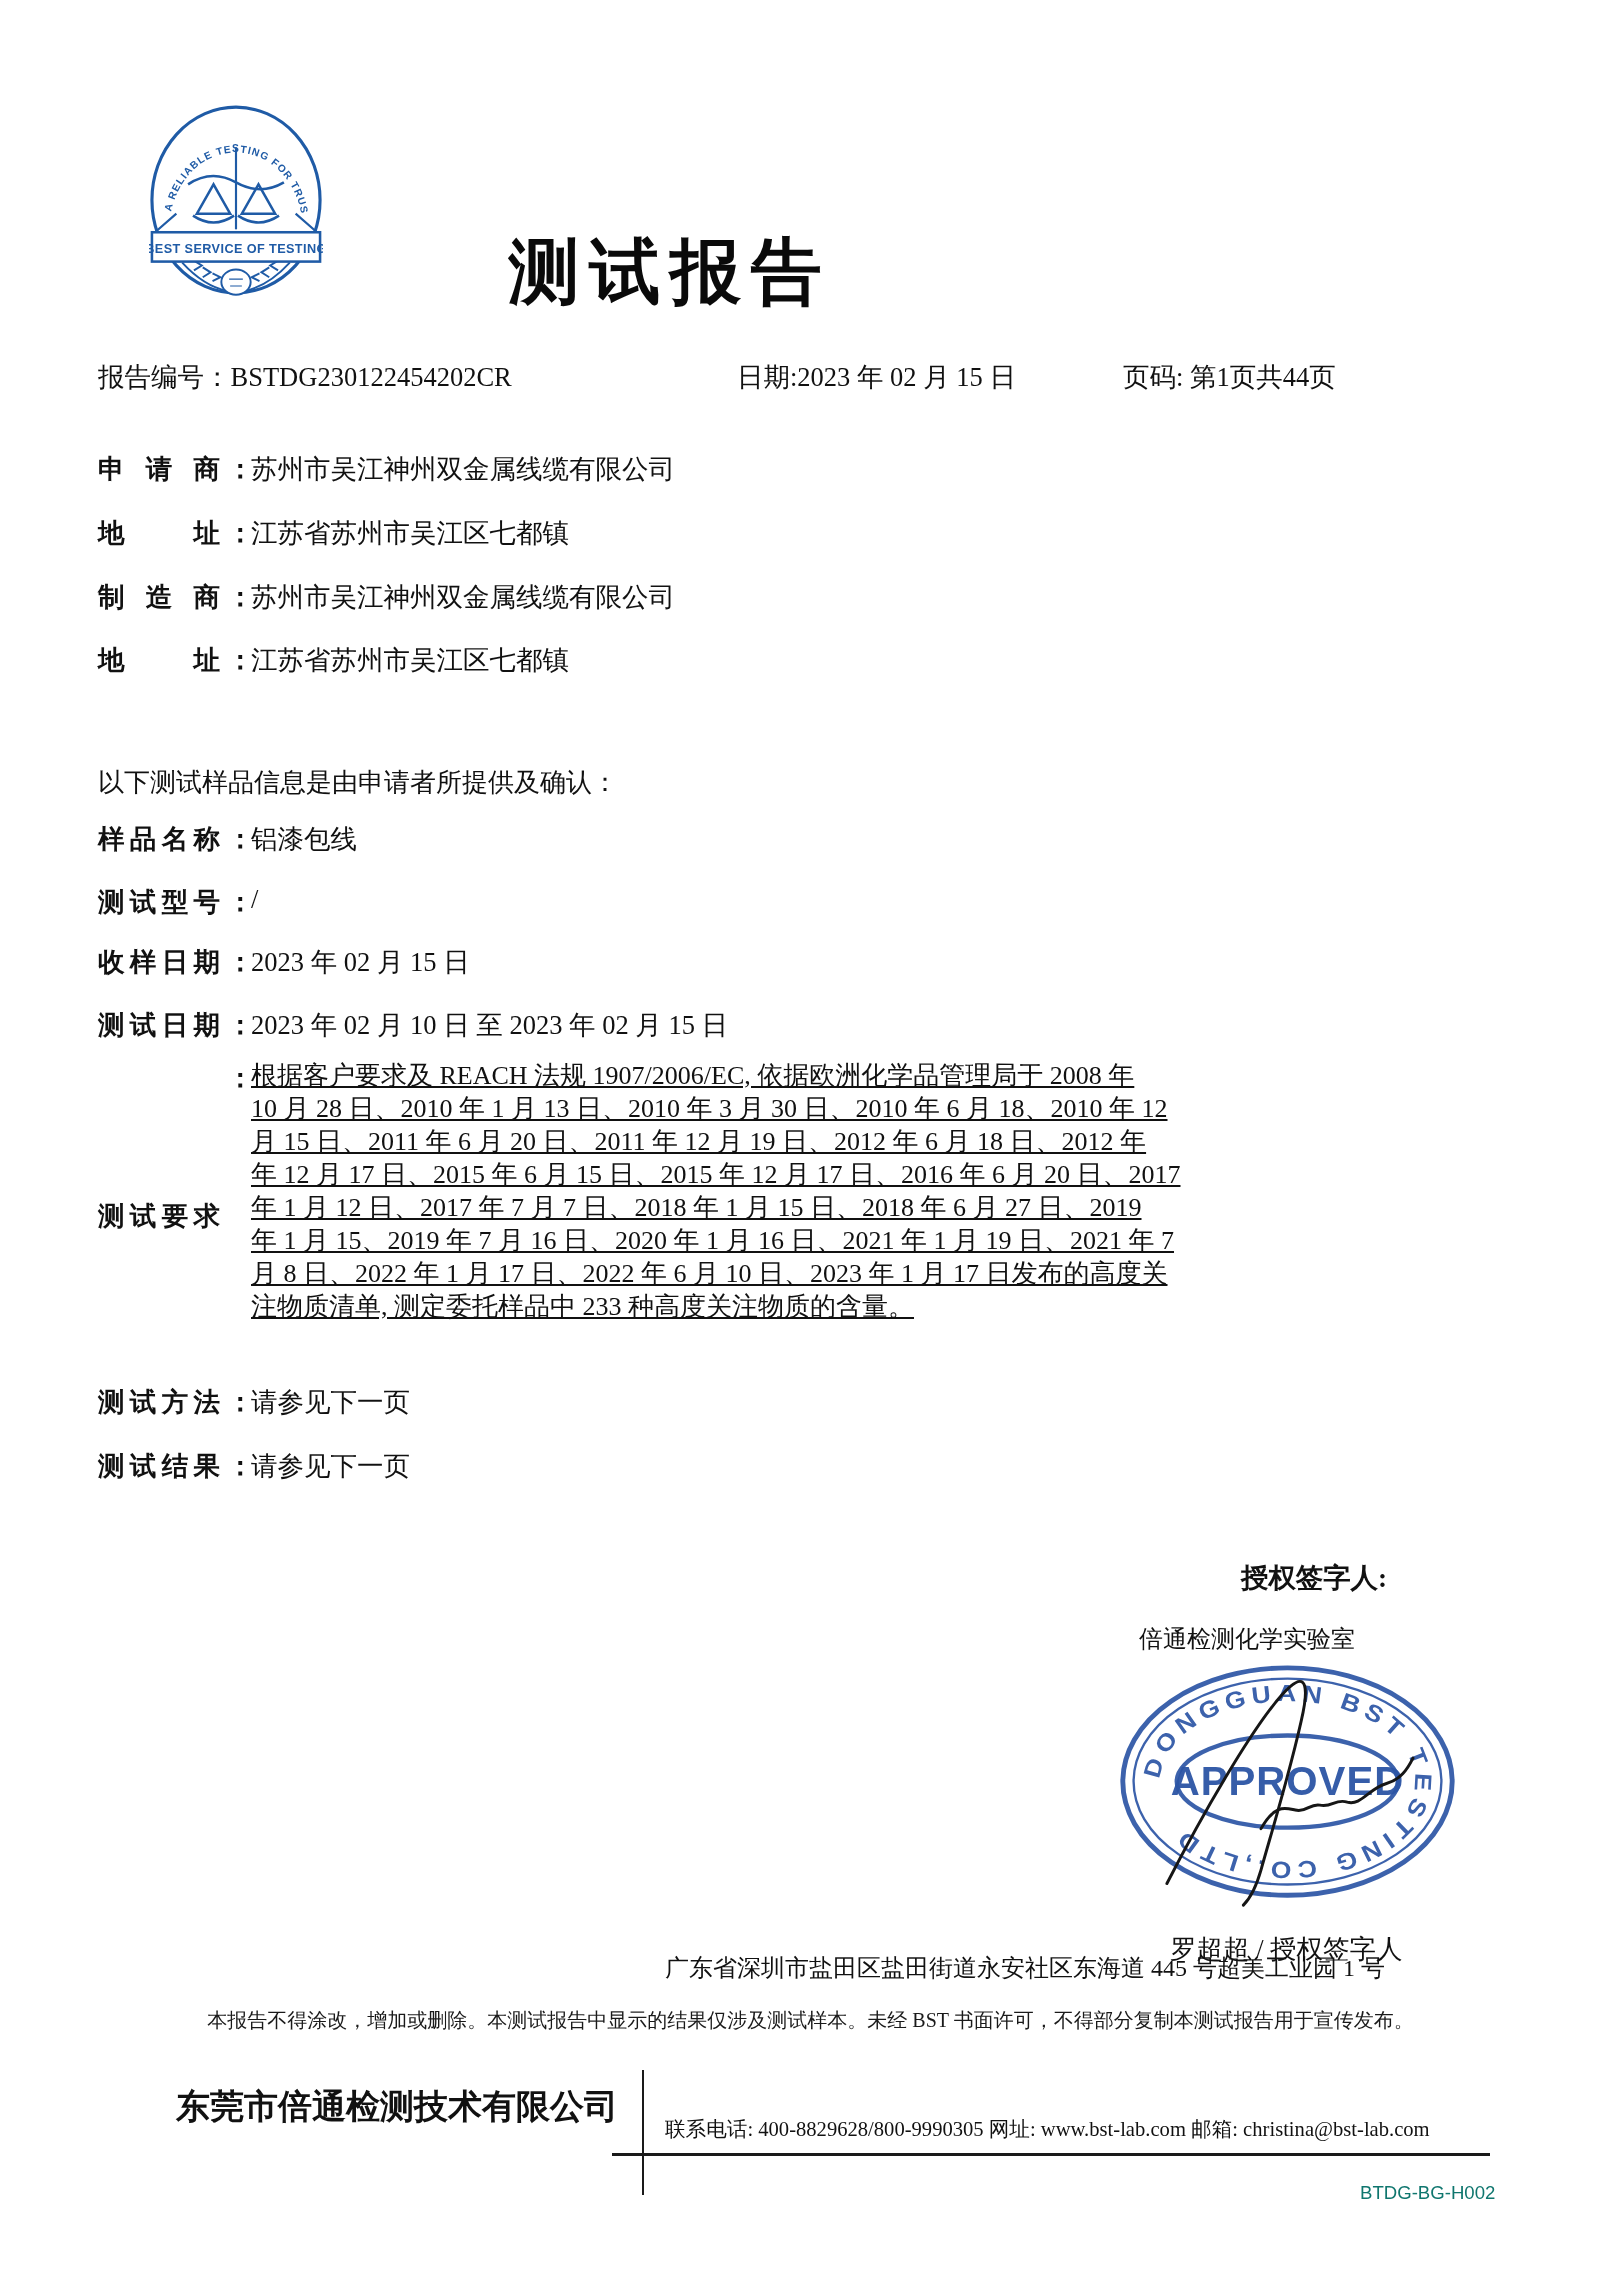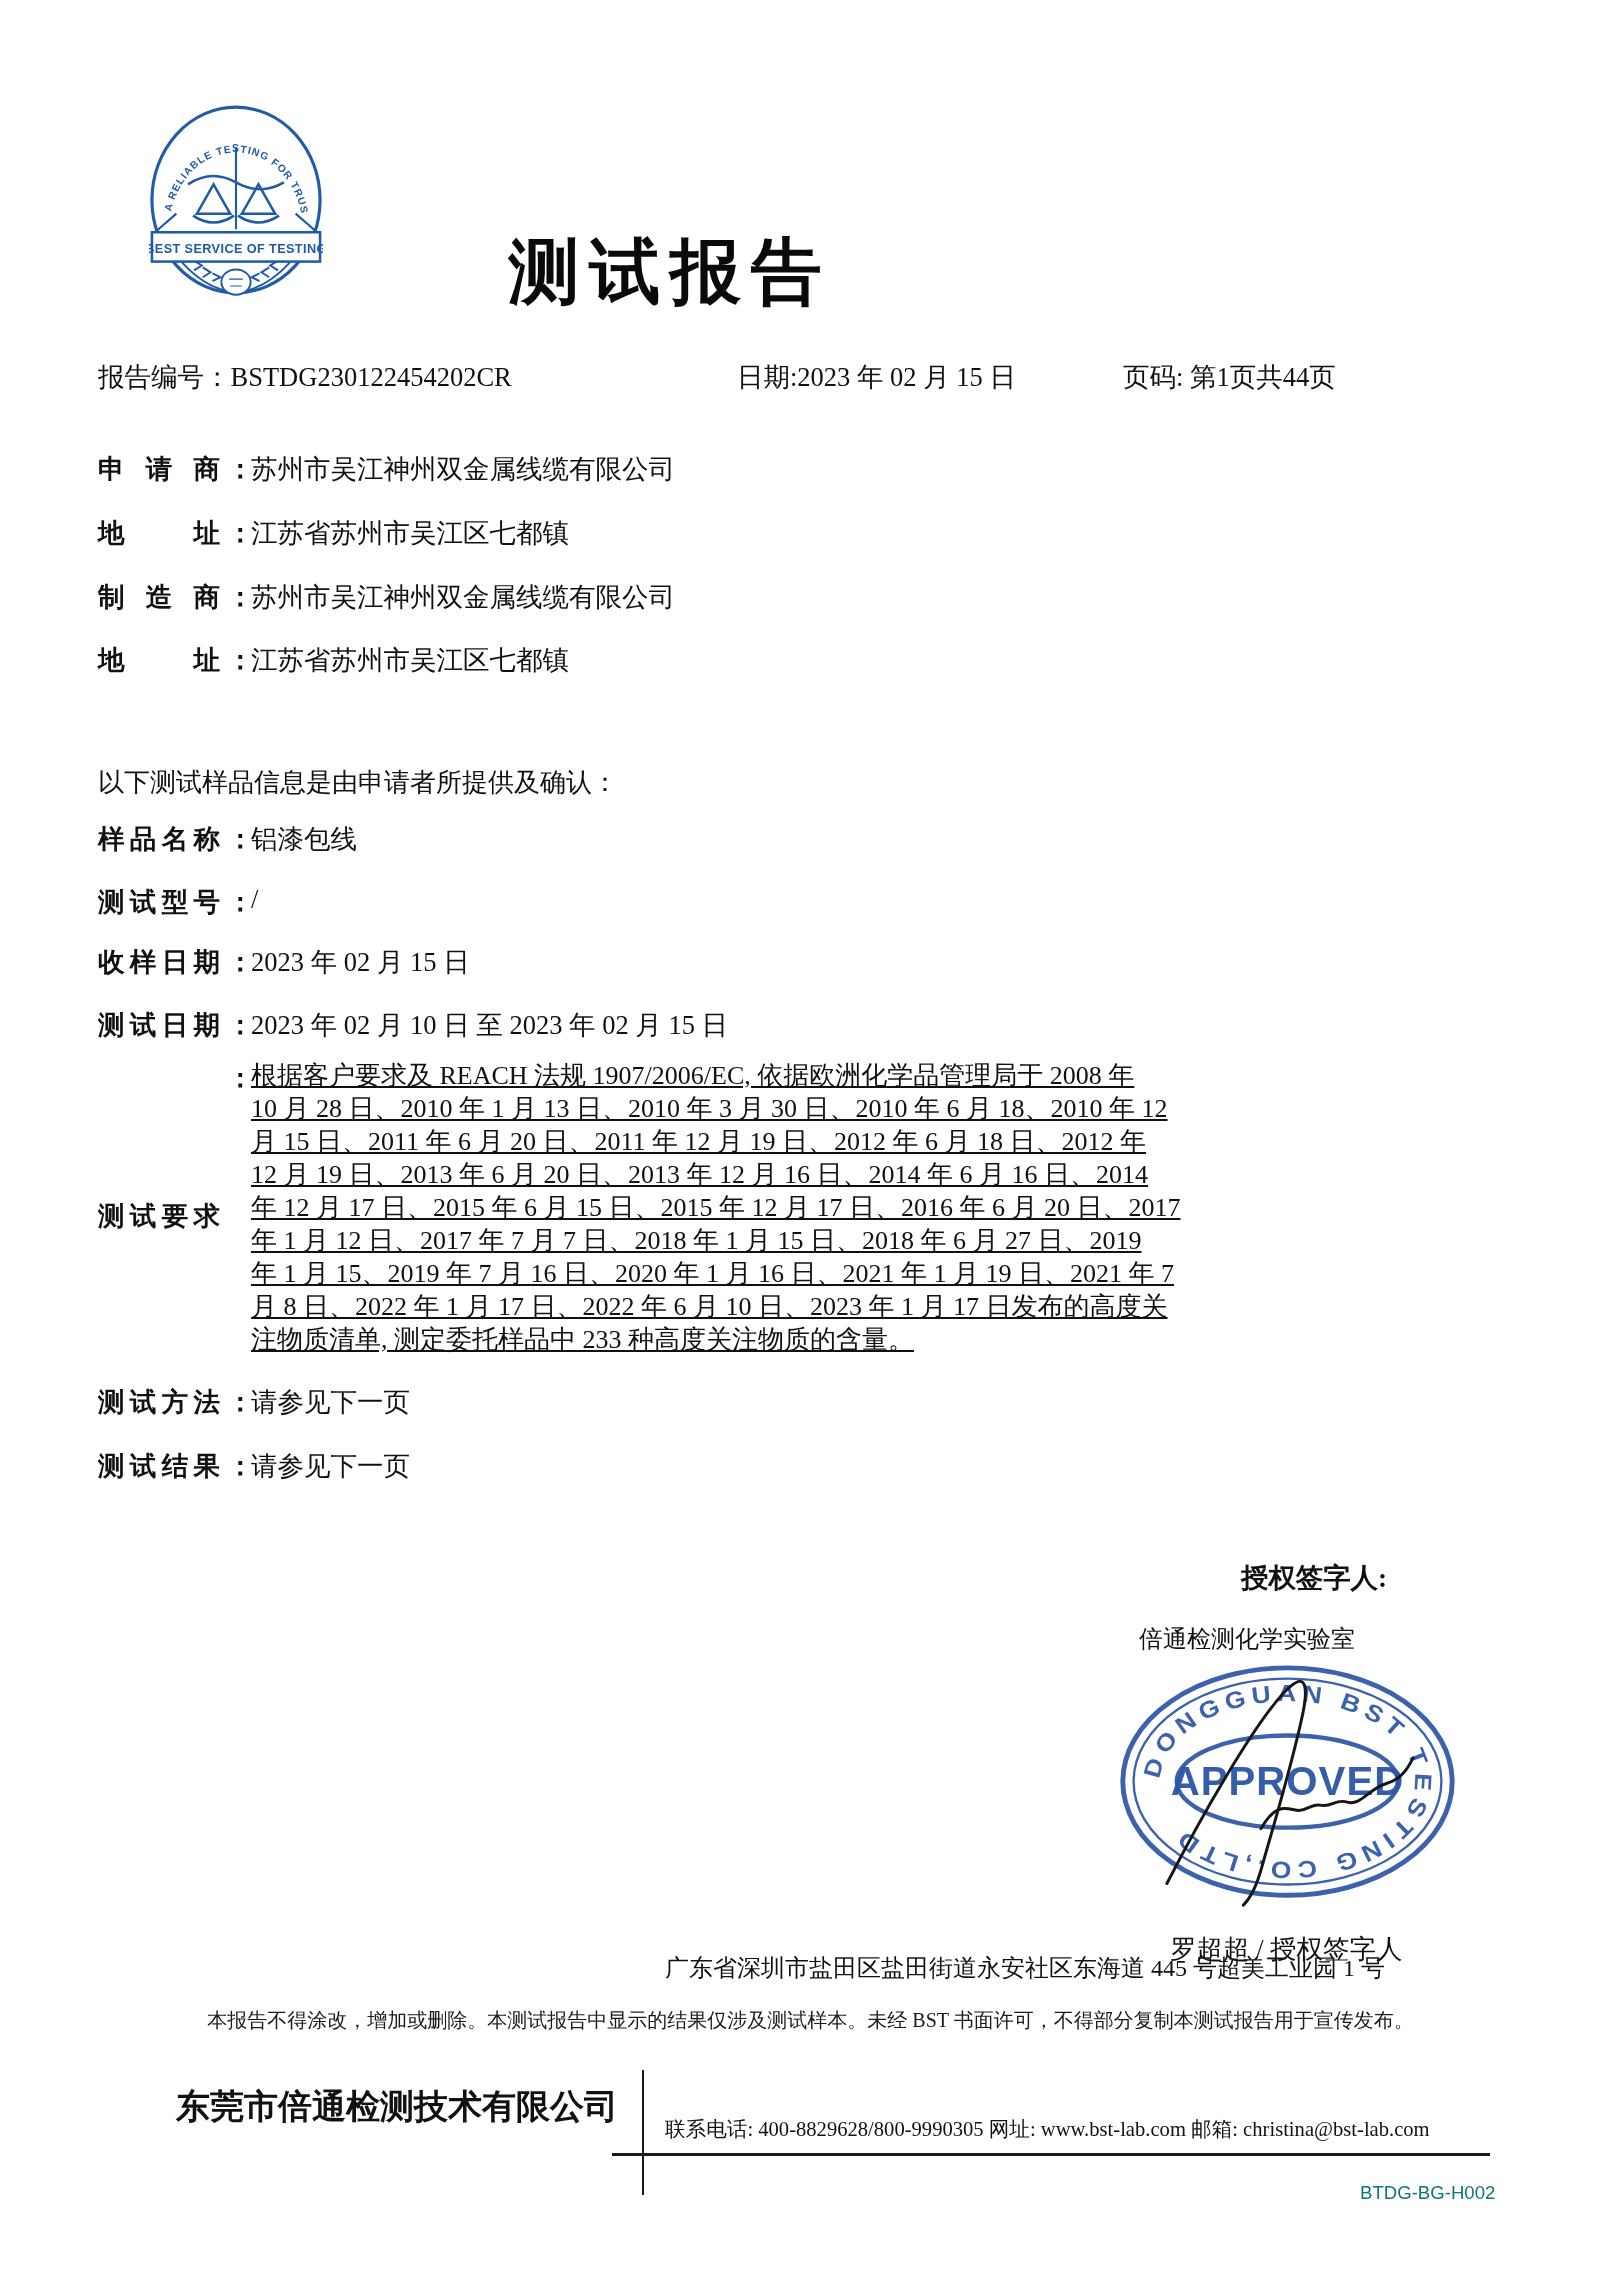--- a/index.html
+++ b/index.html
@@ -133,21 +133,20 @@
   <div class="abs row" style="top:1198px">
     <span class="flabel">测试要求</span>
   </div>
   <div class="abs row" style="top:1060px">
     <span class="fcolon">：</span>
   </div>
   <div class="abs req-lines">
     <div class="req-line">根据客户要求及 REACH 法规 1907/2006/EC, 依据欧洲化学品管理局于 2008 年</div>
     <div class="req-line">10 月 28 日、2010 年 1 月 13 日、2010 年 3 月 30 日、2010 年 6 月 18、2010 年 12</div>
     <div class="req-line">月 15 日、2011 年 6 月 20 日、2011 年 12 月 19 日、2012 年 6 月 18 日、2012 年</div>
-    <div class="req-line">12 月 19 日、2013 年 6 月 20 日、2013 年 12 月 16 日、2014 年 6 月 16 日、2014</div>
     <div class="req-line">年 12 月 17 日、2015 年 6 月 15 日、2015 年 12 月 17 日、2016 年 6 月 20 日、2017</div>
     <div class="req-line">年 1 月 12 日、2017 年 7 月 7 日、2018 年 1 月 15 日、2018 年 6 月 27 日、2019</div>
     <div class="req-line">年 1 月 15、2019 年 7 月 16 日、2020 年 1 月 16 日、2021 年 1 月 19 日、2021 年 7</div>
     <div class="req-line">月 8 日、2022 年 1 月 17 日、2022 年 6 月 10 日、2023 年 1 月 17 日发布的高度关</div>
     <div class="req-line">注物质清单, 测定委托样品中 233 种高度关注物质的含量。</div>
   </div>
 
   <div class="abs row" style="top:1384px">
     <span class="flabel">测试方法</span>
     <span class="fcolon">：</span>

